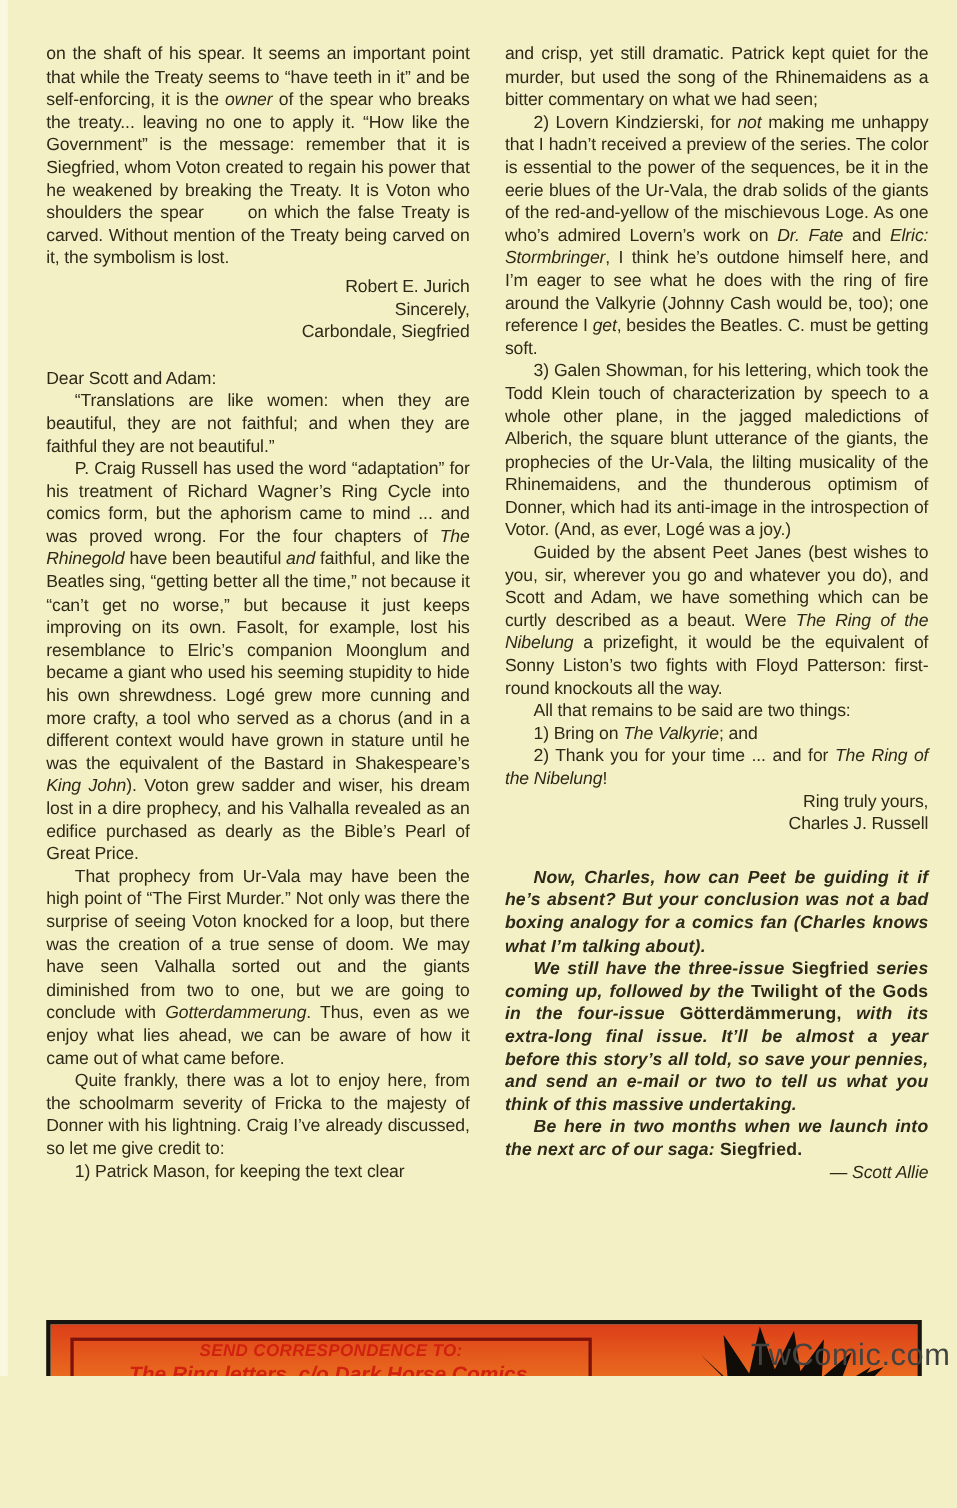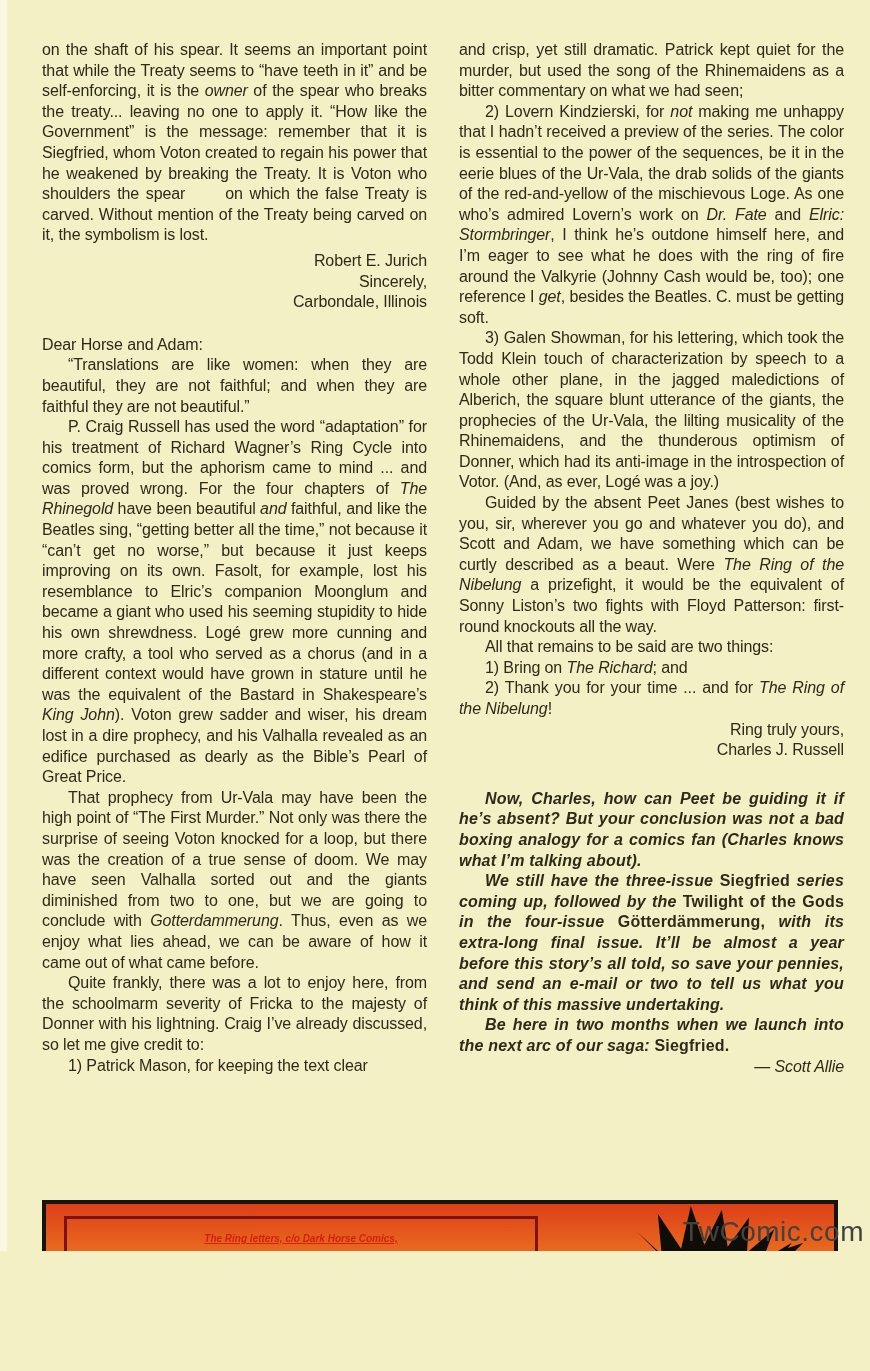--- a/index.html
+++ b/index.html
@@ -58,21 +58,21 @@
   .corr-inner {
     position: absolute; left: 18px; top: 12px;
     width: 468px; height: 102px;
     border: 3px solid var(--box-maroon, #7c120b);
     display: flex; flex-direction: column; justify-content: center;
     text-align: center;
     color: var(--box-red, #d0220f);
     font-weight: bold; font-style: italic;
   }
   .corr-title { font-size: 15.5px; line-height: 21px; letter-spacing: .3px; }
-  .corr-line  { font-size: 10px;   line-height: 21px; text-decoration: underline; }
+  .corr-line  { font-size: 19px;   line-height: 21px; text-decoration: underline; }
   .raven {
     position: absolute; right: 4px; top: 0;
     width: 292px; height: 130px;
   }
   
   .watermark {
     position: absolute; right: 6px; bottom: 3px;
     font-size: 28px; letter-spacing: .5px;
     color: var(--watermark, #424240);
   }
@@ -81,47 +81,48 @@
 <body style="--page-bg: #f3f0c6; --ink: #2d2a18; --box-red: #d0220f; --box-maroon: #7c120b; --gradient-top: #dd3f19; --gradient-mid: #ef8022; --gradient-bottom: #fac93e; --watermark: #424240;">
 
 <div class="page">
   <div class="page-edge"></div>
 
   <div class="columns">
     <div class="col">
         <div class="para p-cont"><span>on the shaft of his spear. It seems an important point that while the Treaty seems to “have teeth in it” and be self-enforcing, it is the </span><span class="seg-i">owner</span><span> of the spear who breaks the treaty... leaving no one to apply it. “How like the Government” is the message: remember that it is Siegfried, whom Voton created to regain his power that he weakened by breaking the Treaty. It is Voton who shoulders the spear&nbsp;&nbsp;&nbsp;&nbsp;&nbsp; on which the false Treaty is carved. Without mention of the Treaty being carved on it, the symbolism is lost.</span></div>
         <div class="para p-signoff"><span>Robert E. Jurich</span></div>
         <div class="para p-signoff"><span>Sincerely,</span></div>
-        <div class="para p-signoff"><span>Carbondale, Illinois</span></div>
-        <div class="para p-salute"><span>Dear Horse and Adam:</span></div>
+        <div class="para p-signoff"><span>Carbondale, Siegfried</span></div>
+        <div class="para p-salute"><span>Dear Scott and Adam:</span></div>
         <div class="para p-body"><span>“Translations are like women: when they are beautiful, they are not faithful; and when they are faithful they are not beautiful.”</span></div>
         <div class="para p-body"><span>P. Craig Russell has used the word “adaptation” for his treatment of Richard Wagner’s Ring Cycle into comics form, but the aphorism came to mind ... and was proved wrong.  For the four chapters of </span><span class="seg-i">The Rhinegold</span><span> have been beautiful </span><span class="seg-i">and</span><span> faithful, and like the Beatles sing, “getting better all the time,” not because it “can’t get no worse,” but because it just keeps improving on its own.  Fasolt, for example, lost his resemblance to Elric’s companion Moonglum and became a giant who used his seeming stupidity to hide his own shrewdness. Logé grew more cunning and more crafty, a tool who served as a chorus (and in a different context would have grown in stature until he was the equivalent of the Bastard in Shakespeare’s </span><span class="seg-i">King John</span><span>). Voton grew sadder and wiser, his dream lost in a dire prophecy, and his Valhalla revealed as an edifice purchased as dearly as the Bible’s Pearl of Great Price.</span></div>
         <div class="para p-body"><span>That prophecy from Ur-Vala may have been the high point of “The First Murder.”  Not only was there the surprise of seeing Voton knocked for a loop, but there was the creation of a true sense of doom. We may have seen Valhalla sorted out and the giants diminished from two to one, but we are going to conclude with </span><span class="seg-i">Gotterdammerung</span><span>. Thus, even as we enjoy what lies ahead, we can be aware of how it came out of what came before.</span></div>
         <div class="para p-body"><span>Quite frankly, there was a lot to enjoy here, from the schoolmarm severity of Fricka to the majesty of Donner with his lightning. Craig I’ve already discussed, so let me give credit to:</span></div>
         <div class="para p-body"><span>1) Patrick Mason, for keeping the text clear</span></div>
       </div>
     <div class="col">
         <div class="para p-cont"><span>and crisp, yet still dramatic.  Patrick kept quiet for the murder, but used the song of the Rhinemaidens as a bitter commentary on what we had seen;</span></div>
         <div class="para p-body"><span>2) Lovern Kindzierski, for </span><span class="seg-i">not</span><span> making me unhappy that I hadn’t received a preview of the series. The color is essential to the power of the sequences, be it in the eerie blues of the Ur-Vala, the drab solids of the giants of the red-and-yellow of the mischievous Loge.  As one who’s admired Lovern’s work on </span><span class="seg-i">Dr. Fate</span><span> and </span><span class="seg-i">Elric: Stormbringer</span><span>, I think he’s outdone himself here, and I’m eager to see what he does with the ring of fire around the Valkyrie (Johnny Cash would be, too); one reference I </span><span class="seg-i">get</span><span>, besides the Beatles. C. must be getting soft.</span></div>
         <div class="para p-body"><span>3) Galen Showman, for his lettering, which took the Todd Klein touch of characterization by speech to a whole other plane, in the jagged maledictions of Alberich, the square blunt utterance of the giants, the prophecies of the Ur-Vala, the lilting musicality of the Rhinemaidens, and the thunderous optimism of Donner, which had its anti-image in the introspection of Votor. (And, as ever, Logé was a joy.)</span></div>
         <div class="para p-body"><span>Guided by the absent Peet Janes (best wishes to you, sir, wherever you go and whatever you do), and Scott and Adam, we have something which can be curtly described as a beaut. Were </span><span class="seg-i">The Ring of the Nibelung</span><span> a prizefight, it would  be the equivalent of Sonny Liston’s two fights with Floyd Patterson: first-round knockouts all the way.</span></div>
         <div class="para p-body"><span>All that remains to be said are two things:</span></div>
-        <div class="para p-body"><span>1) Bring on </span><span class="seg-i">The Richard</span><span>; and</span></div>
+        <div class="para p-body"><span>1) Bring on </span><span class="seg-i">The Valkyrie</span><span>; and</span></div>
         <div class="para p-body"><span>2) Thank you for your time ... and for </span><span class="seg-i">The Ring of the Nibelung</span><span>!</span></div>
         <div class="para p-signoff"><span>Ring truly yours,</span></div>
         <div class="para p-signoff"><span>Charles J. Russell</span></div>
         <div class="para p-editor"><span>Now, Charles, how can Peet be guiding it if he’s absent? But your conclusion was not a bad boxing analogy for a comics fan (Charles knows what I’m talking about).</span></div>
         <div class="para p-editor"><span>We still have the three-issue </span><span class="seg-r">Siegfried</span><span> series coming up, followed by the </span><span class="seg-r">Twilight of the Gods</span><span> in the four-issue </span><span class="seg-r">Götterdämmerung,</span><span> with its extra-long final issue. It’ll be almost a year before this story’s all told, so save your pennies, and send an e-mail or two to tell us what you think of this massive undertaking.</span></div>
         <div class="para p-editor"><span>Be here in two months when we launch into the next arc of our saga: </span><span class="seg-r">Siegfried.</span></div>
         <div class="para p-esign"><span>— Scott Allie</span></div>
       </div>
   </div>
 
   <div class="bottom-box">
     <div class="corr-inner">
+      <div class="corr-title">SEND CORRESPONDENCE TO:</div>
       <div class="corr-line">The Ring letters, c/o Dark Horse Comics,</div>
       <div class="corr-line">10956 SE Main St., Milwaukie, OR 97222</div>
       <div class="corr-line">E-mail — scotta@darkhorse.com</div>
       <div class="corr-line">Visit Craig’s website at www.saga.com</div>
     </div>
     <svg class="raven" viewBox="0 0 290 134" xmlns="http://www.w3.org/2000/svg" aria-hidden="true">
       <g fill="#100c08">
         <path d="M148 84 L18 58 L92 76 L10 76 L95 88 L22 96 L105 98 L55 110 L118 104 Z"></path>
         <path d="M150 82 L96 28 L122 52 L118 10 L142 46 L152 2 L166 42 L184 6 L190 44 L212 14 L210 50 L238 26 L226 58 L256 40 L238 66 Z"></path>
         <path d="M210 60 L268 40 L244 64 L282 56 L250 74 L286 74 L252 84 Z"></path>

